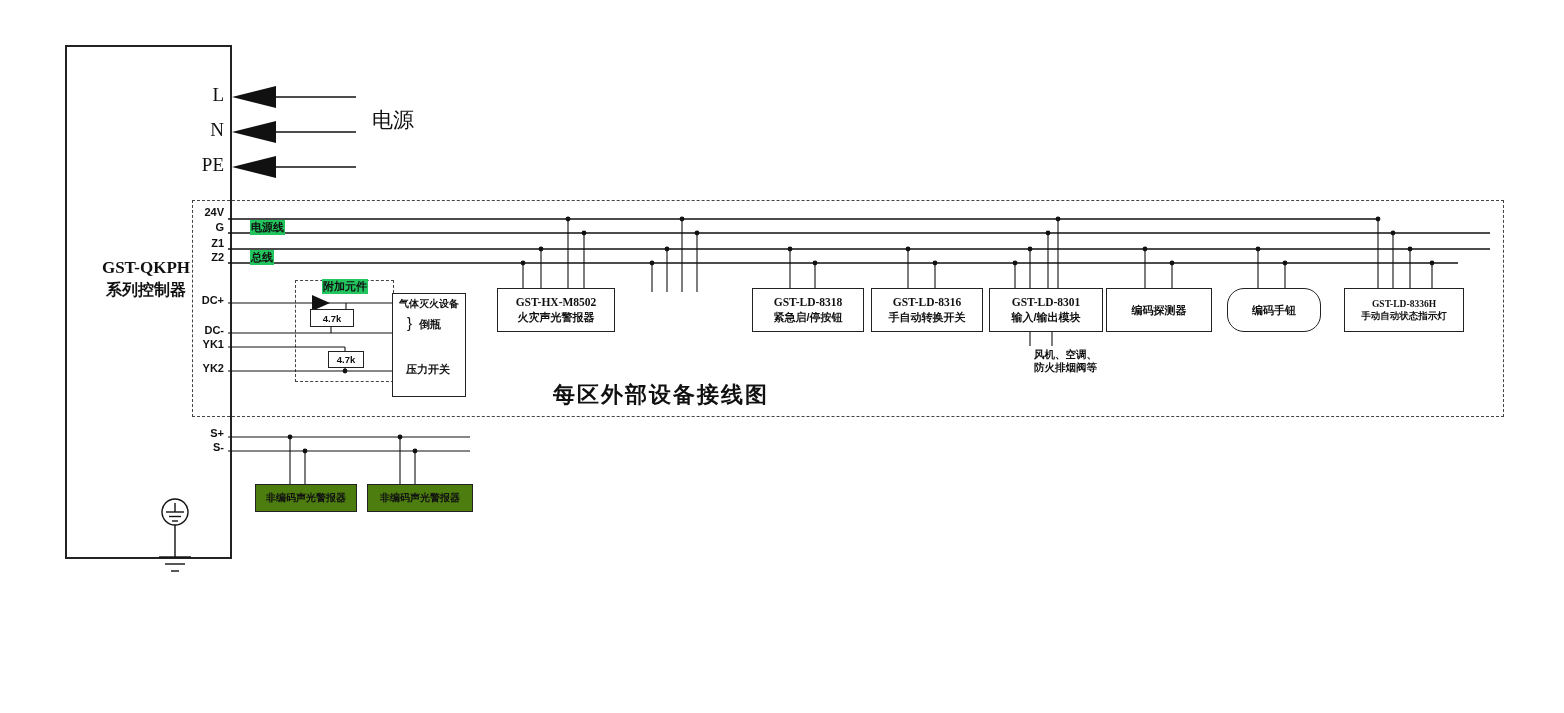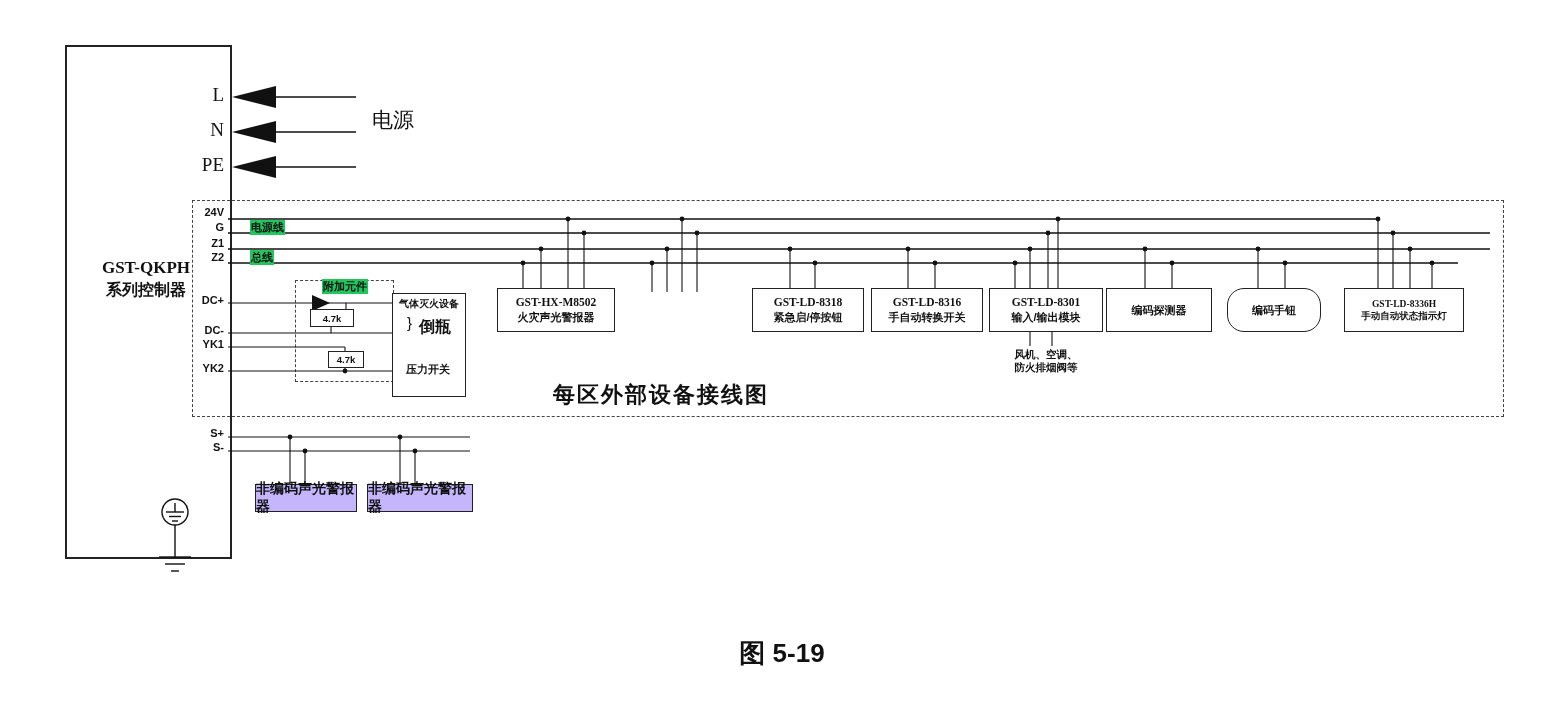--- a/index.html
+++ b/index.html
@@ -16,22 +16,22 @@
   .buslabel{position:absolute;font-weight:bold;font-size:11px;background:#22c55e;padding:0 1px;}
   .devbox{position:absolute;top:288px;height:42px;border:1.3px solid #222;background:#fff;
           display:flex;flex-direction:column;align-items:center;justify-content:center;
           text-align:center;line-height:1.3;}
   .devbox .model{font-family:"Liberation Serif","DejaVu Serif",serif;font-weight:bold;font-size:11.5px;}
   .devbox .cname{font-weight:bold;font-size:11px;}
   .devbox.small .model{font-size:9.5px;}
   .devbox.small .cname{font-size:9.5px;}
   .resistor{position:absolute;border:1px solid #222;background:#fff;display:flex;
             align-items:center;justify-content:center;font-size:9.5px;font-weight:bold;}
-  .alarmbox{position:absolute;top:484px;height:26px;border:1.3px solid #222;background:#c4b5fd;
-            display:flex;align-items:center;justify-content:center;font-size:14px;font-weight:bold;}
+  .alarmbox{position:absolute;top:484px;height:26px;border:1.3px solid #222;background:#4d7c0f;
+            display:flex;align-items:center;justify-content:center;font-size:10px;font-weight:bold;}
   .ctrl-title{position:absolute;left:66px;top:258px;width:160px;text-align:center;font-weight:bold;}
   .ctrl-title .t1{font-family:"Liberation Serif","DejaVu Serif",serif;font-size:17px;display:block;}
   .ctrl-title .t2{font-size:16px;display:block;margin-top:2px;}
 </style>
 </head>
 <body>
 
 <div id="stage">
 
   <div class="dashed" style="left:192px;top:200px;width:1310px;height:215px;"></div>
@@ -169,21 +169,21 @@
   <div class="buslabel" style="left:250px;top:220px;">电源线</div>
   <div class="buslabel" style="left:250px;top:250px;">总线</div>
 
   <div class="buslabel" style="left:322px;top:279px;">附加元件</div>
   <div class="resistor" style="left:310px;top:309px;width:42px;height:16px;">4.7k</div>
   <div class="resistor" style="left:328px;top:351px;width:34px;height:15px;">4.7k</div>
 
   <div class="solidbox" style="left:392px;top:283px;width:72px;height:102px;margin-top:10px;">
     <div class="abs" style="left:0;top:3px;width:100%;text-align:center;font-size:10px;font-weight:bold;">气体灭火设备</div>
     <div class="abs" style="left:14px;top:20px;font-size:15px;">}</div>
-    <div class="abs" style="left:26px;top:23px;font-size:16px;font-weight:bold;">倒瓶</div>
+    <div class="abs" style="left:26px;top:23px;font-size:11px;font-weight:bold;">倒瓶</div>
     <div class="abs" style="left:13px;top:68px;font-size:11px;font-weight:bold;">压力开关</div>
   </div>
 
   <div class="devbox" style="left:497px;width:116px;">
     <span class="model">GST-HX-M8502</span>
     <span class="cname">火灾声光警报器</span>
   </div>
   <div class="devbox" style="left:752px;width:110px;">
     <span class="model">GST-LD-8318</span>
     <span class="cname">紧急启/停按钮</span>
@@ -202,25 +202,24 @@
   </div>
   <div class="devbox" style="left:1227px;width:92px;border-radius:17px;">
     <span class="model"></span>
     <span class="cname">编码手钮</span>
   </div>
   <div class="devbox small" style="left:1344px;width:118px;">
     <span class="model">GST-LD-8336H</span>
     <span class="cname">手动自动状态指示灯</span>
   </div>
 
-  <div class="abs" style="left:995px;top:348px;width:102px;text-align:center;font-size:10.5px;font-weight:bold;line-height:13px;">
+  <div class="abs" style="left:995px;top:348px;width:102px;text-align:right;font-size:10.5px;font-weight:bold;line-height:13px;">
     <span>风机、空调、</span><br>
     <span>防火排烟阀等</span>
   </div>
 
   <div class="abs" style="left:553px;top:380px;font-size:22px;font-weight:bold;letter-spacing:2px;">每区外部设备接线图</div>
 
   <div class="alarmbox" style="left:255px;width:100px;">非编码声光警报器</div>
   <div class="alarmbox" style="left:367px;width:104px;">非编码声光警报器</div>
 
-  <div class="abs" style="left:0;top:636px;width:1564px;text-align:center;font-size:26px;font-weight:600;">图 5-19</div>
 
 </div>
 
 </body></html>

